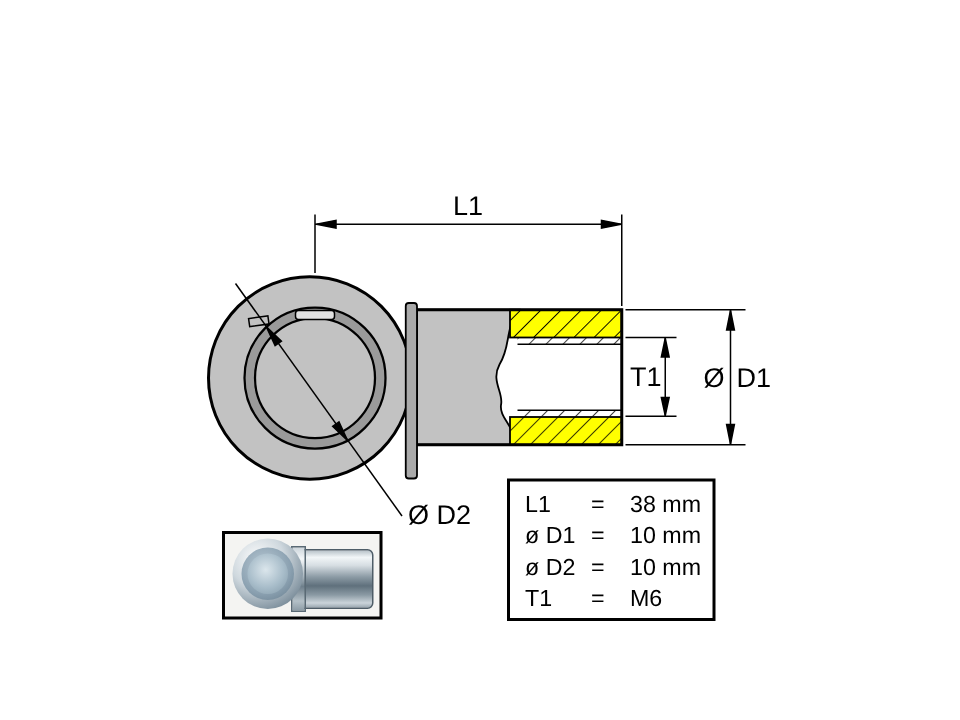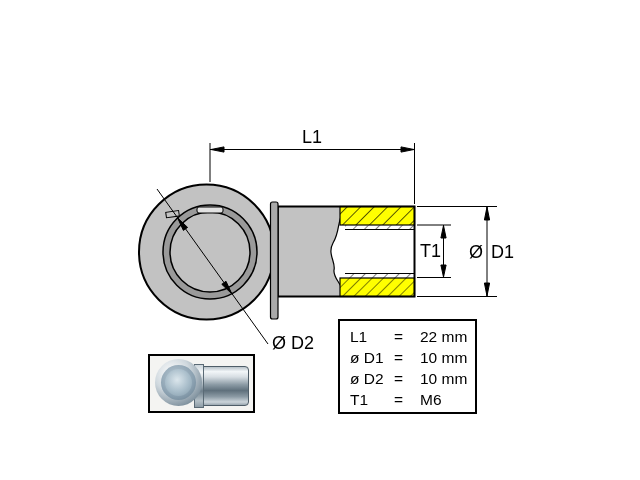--- a/index.html
+++ b/index.html
@@ -110,21 +110,21 @@
     <text x="483" y="242" font-size="18" text-anchor="end" fill="#000" stroke="none">Ø</text>
     <text x="491" y="242" font-size="18" text-anchor="start" fill="#000" stroke="none">D1</text>
     <text x="272" y="333" font-size="18" text-anchor="start" fill="#000" stroke="none">Ø D2</text>
   </svg>
 
   
   <div class="spec-table">
     <div class="spec-row">
       <span class="spec-name">L1</span>
       <span class="spec-eq">=</span>
-      <span class="spec-value">22 mm</span>
+      <span class="spec-value">38 mm</span>
     </div>
     <div class="spec-row">
       <span class="spec-name">ø D1</span>
       <span class="spec-eq">=</span>
       <span class="spec-value">10 mm</span>
     </div>
     <div class="spec-row">
       <span class="spec-name">ø D2</span>
       <span class="spec-eq">=</span>
       <span class="spec-value">10 mm</span>

